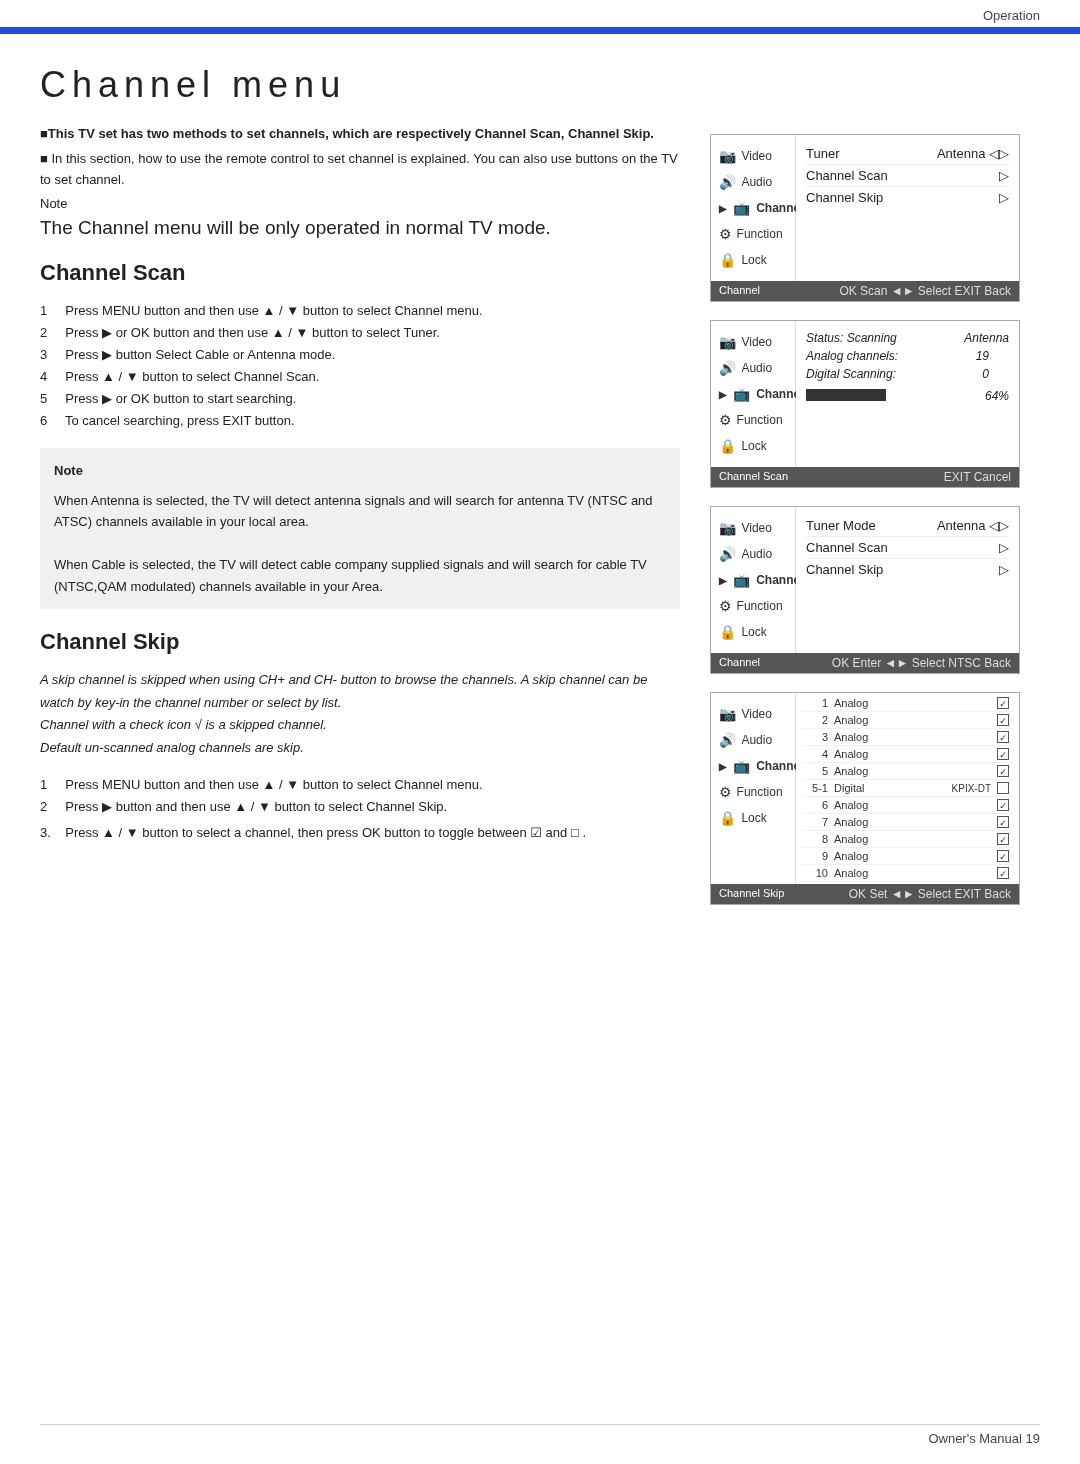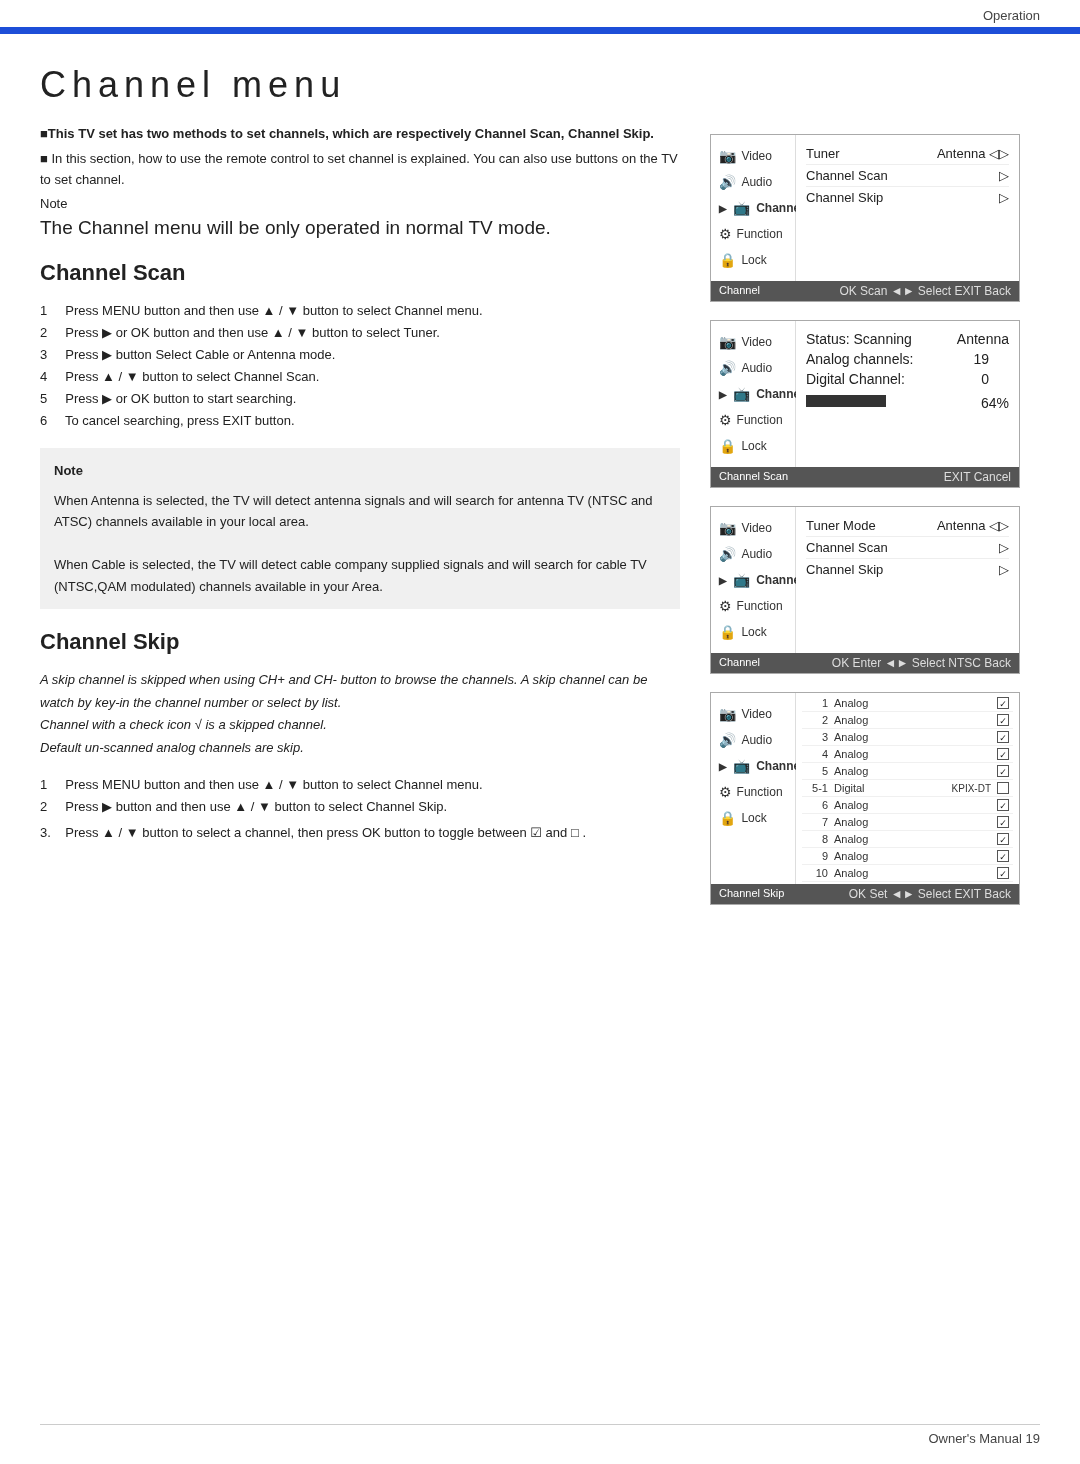--- a/index.html
+++ b/index.html
@@ -260,21 +260,22 @@
       display: inline-block;
       width: 12px;
       height: 12px;
       border: 1px solid #555;
     }
 
     .tv-scanning-row {
       display: flex;
       justify-content: space-between;
       padding: 2px 0;
-      font-size: 14px;
+      font-size: 12px;
+      font-style: italic;
     }
   </style>
 </head>
 <body>
 
 <div class="top-bar">
   <span>Operation</span>
 </div>
 
 <div class="page-content">
@@ -402,21 +403,21 @@
         <div class="tv-main">
           <div class="tv-scanning-row">
             <span>Status: Scanning</span>
             <span>Antenna</span>
           </div>
           <div class="tv-scanning-row">
             <span>Analog channels:</span>
             <span style="margin-right:20px;">19</span>
           </div>
           <div class="tv-scanning-row">
-            <span>Digital Channel:</span>
+            <span>Digital Scanning:</span>
             <span style="margin-right:20px;">0</span>
           </div>
           <div class="tv-scanning-row" style="margin-top:4px;">
             <div class="progress-bar-container">
               <div class="progress-bar-fill" style="width: 64%;"></div>
             </div>
             <span>64%</span>
           </div>
         </div>
       </div>

